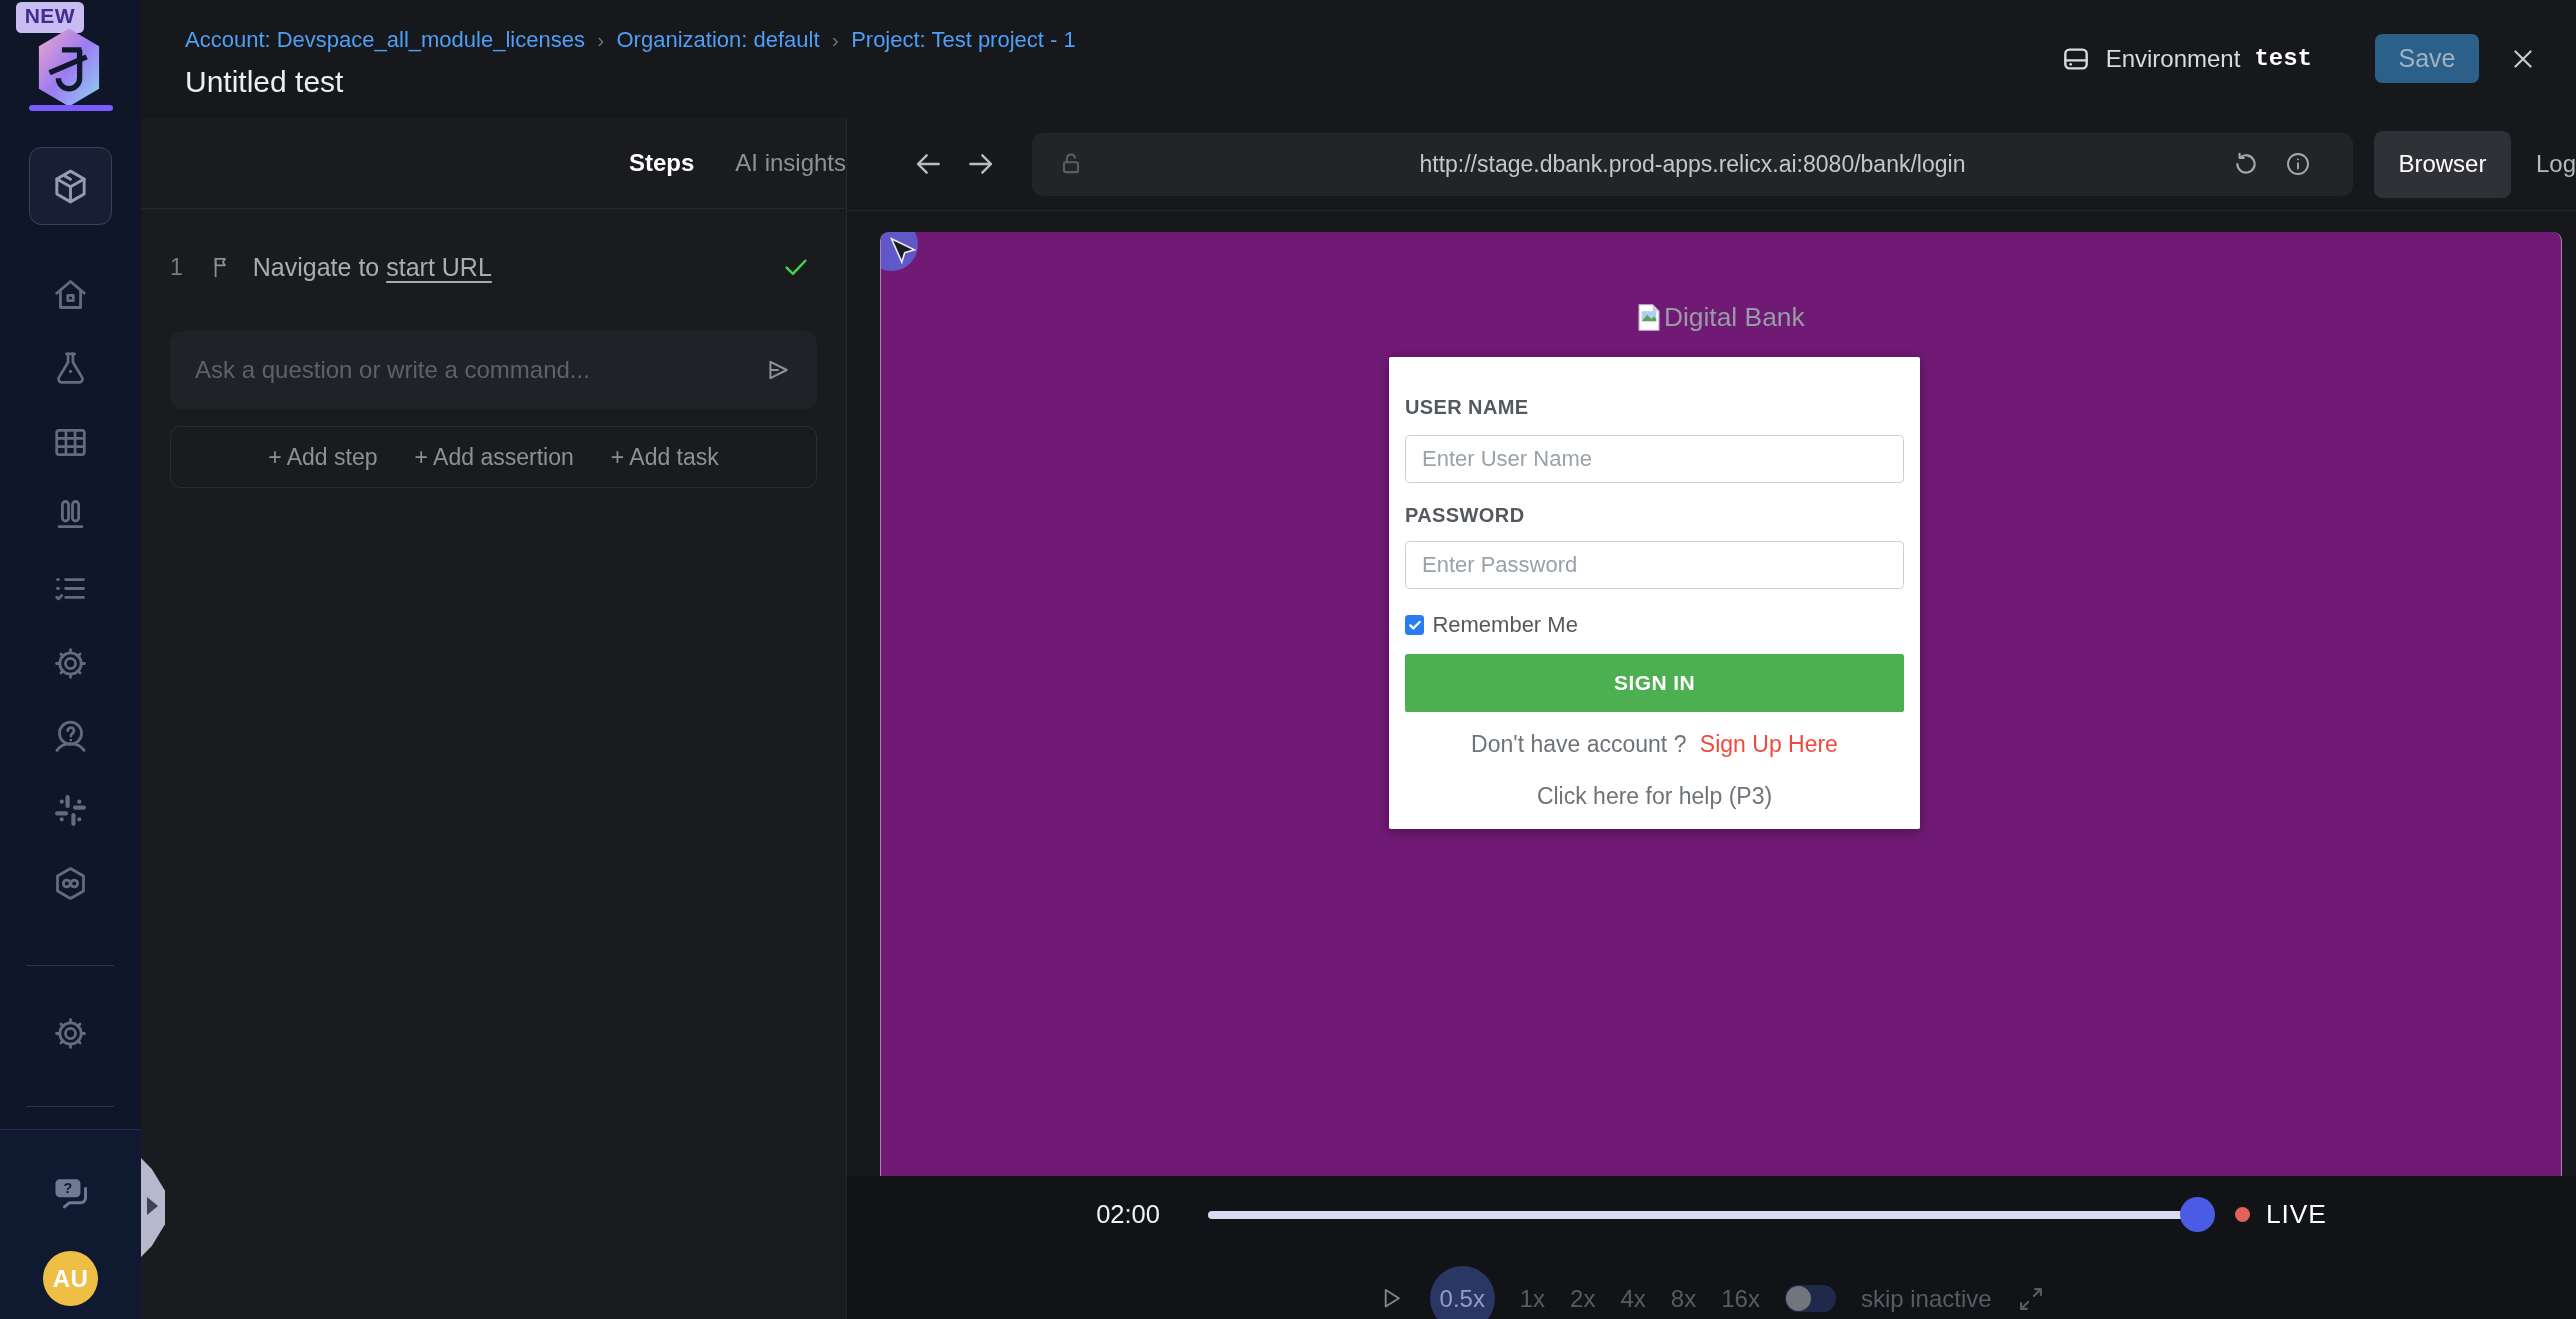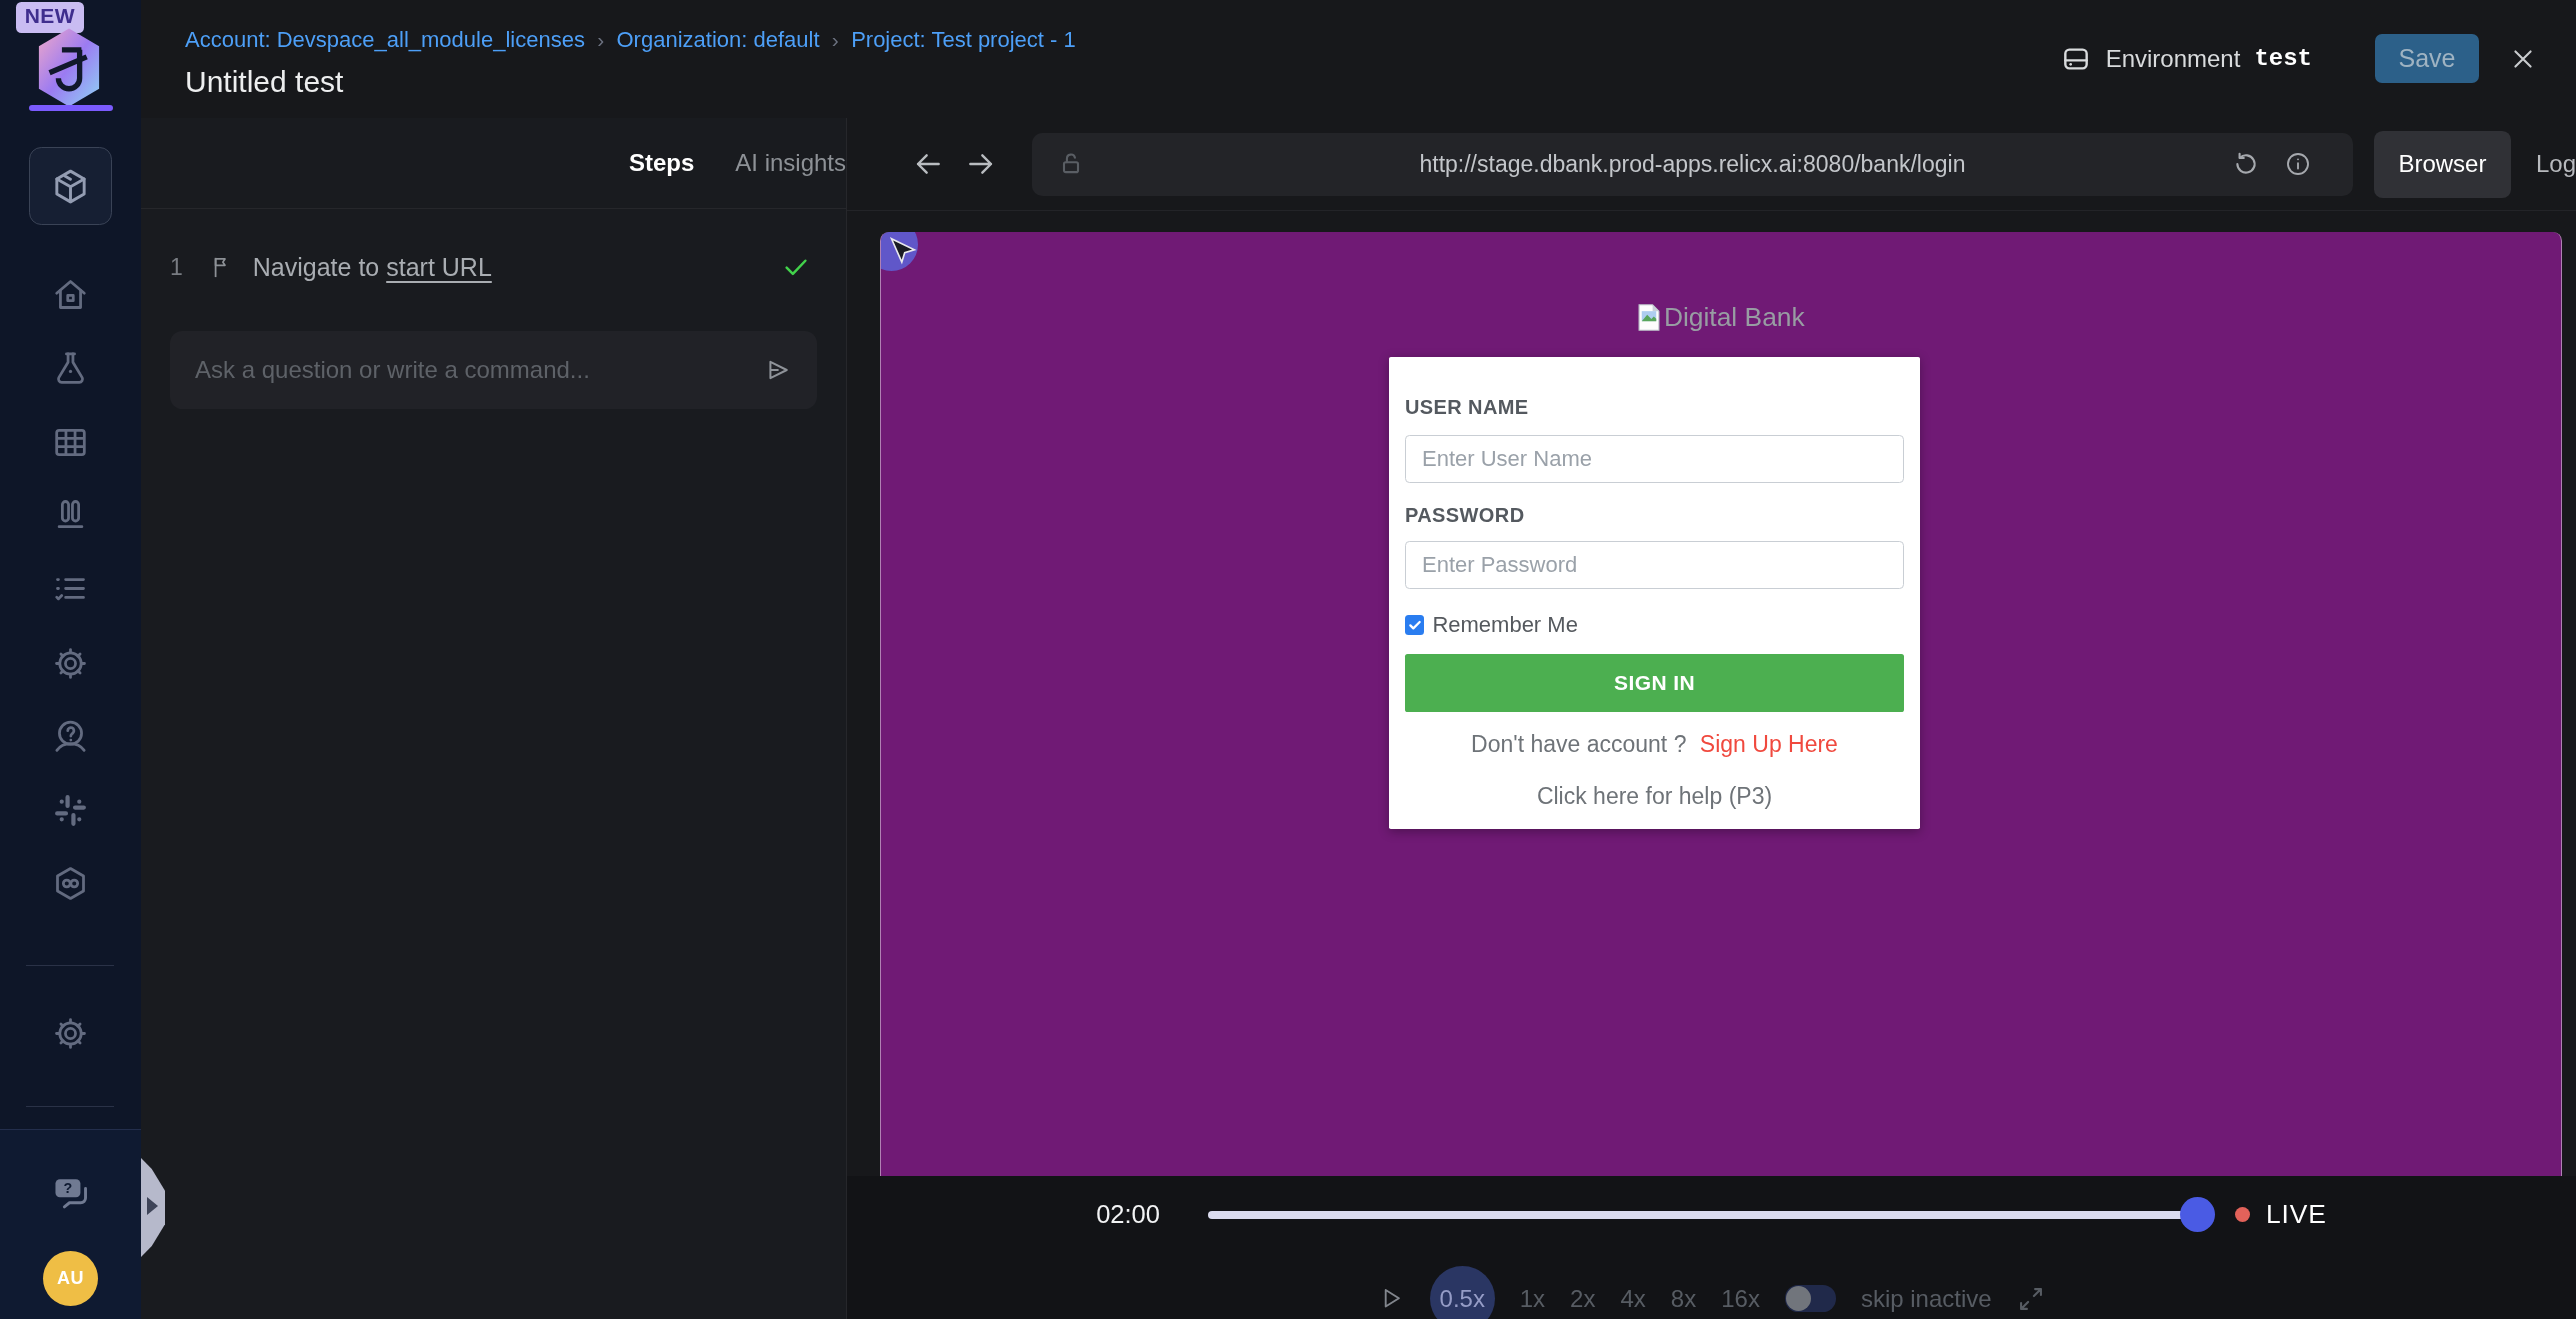--- a/index.html
+++ b/index.html
@@ -10,21 +10,21 @@
 
   
   .sidebar { position:absolute; left:0; top:0; width:141px; height:1320px; background:#0E1628; }
   .new-badge { position:absolute; left:16px; top:1.8px; background:#C9BCF2; color:#3F2E8E; font-size:21px; font-weight:bold; padding:2.6px 8.8px 4.4px; border-radius:5.3px; letter-spacing:0.4px; }
   .logo-mark { position:absolute; left:26.4px; top:25px; width:86px; height:85px; }
   .logo-line { position:absolute; left:29px; top:105px; width:84px; height:6.2px; background:#7B5BFD; border-radius:3.5px; }
   .nav-active { position:absolute; left:29px; top:147px; width:83px; height:78px; border:1.8px solid #3A4356; border-radius:12.3px; background:#161F33; display:flex; align-items:center; justify-content:center; color:#939CB2; }
   .nav-item { position:absolute; left:0; width:141px; display:flex; justify-content:center; color:#636B80; cursor:pointer; }
   .sb-divider { position:absolute; left:26.4px; width:88px; height:0.9px; background:#2A3247; }
   .sb-bottom { position:absolute; left:0; top:1129px; right:0; bottom:0; background:#0F1A31; border-top:1.8px solid #232E4C; }
-  .avatar { position:absolute; left:43px; top:121px; width:55px; height:55px; border-radius:50%; background:#EFBE45; color:#FFFFFF; font-weight:bold; font-size:18px; display:flex; align-items:center; justify-content:center; letter-spacing:0.4px; }
+  .avatar { position:absolute; left:43px; top:121px; width:55px; height:55px; border-radius:50%; background:#EFBE45; color:#FFFFFF; font-weight:bold; font-size:24px; display:flex; align-items:center; justify-content:center; letter-spacing:0.4px; }
 
   
   .header { position:absolute; left:141px; top:0; right:0; height:127px; background:#17181B; border-bottom:0.9px solid #26272B; display:flex; flex-direction:column; justify-content:center; padding-left:44px; }
   .breadcrumb { display:flex; align-items:center; gap:12.3px; font-size:22px; color:#4D9FF7; }
   .breadcrumb .crumb { cursor:pointer; }
   .breadcrumb .sep { color:#6C7280; font-size:21px; }
   .page-title { margin-top:12.3px; font-size:30px; color:#EDEEEF; font-weight:500; }
   .header-right { position:absolute; right:39px; top:0; height:117px; display:flex; align-items:center; }
   .env-icon { color:#D9DBDD; margin-right:14px; }
   .env-label { font-size:24px; color:#D9DBDD; }
@@ -273,20 +273,25 @@
     <div class="ask-box">
       <input class="ask-input" type="text" placeholder="Ask a question or write a command..." style="">
       <span class="send-icon">
         <svg viewBox="0 0 24 24" width="28" height="28" fill="none" stroke="currentColor" stroke-width="1.7" stroke-linejoin="round">
           <path d="M5.5 5l14 7-14 7V5z"></path>
             <path d="M5.5 12h7"></path>
         </svg>
       </span>
     </div>
 
+    <div class="add-box">
+      <button class="add-btn">+ Add step</button>
+      <button class="add-btn">+ Add assertion</button>
+      <button class="add-btn">+ Add task</button>
+    </div>
 
     <div class="flap"></div>
   </section>
 
   <section class="browser-panel">
     <div class="toolbar">
       <span class="nav-arrow">
         <svg viewBox="0 0 24 24" width="32" height="32" fill="none" stroke="currentColor" stroke-width="1.8" stroke-linecap="round" stroke-linejoin="round">
           <path d="M20 12H4.5M11 5.5L4.5 12l6.5 6.5"></path>
         </svg>

